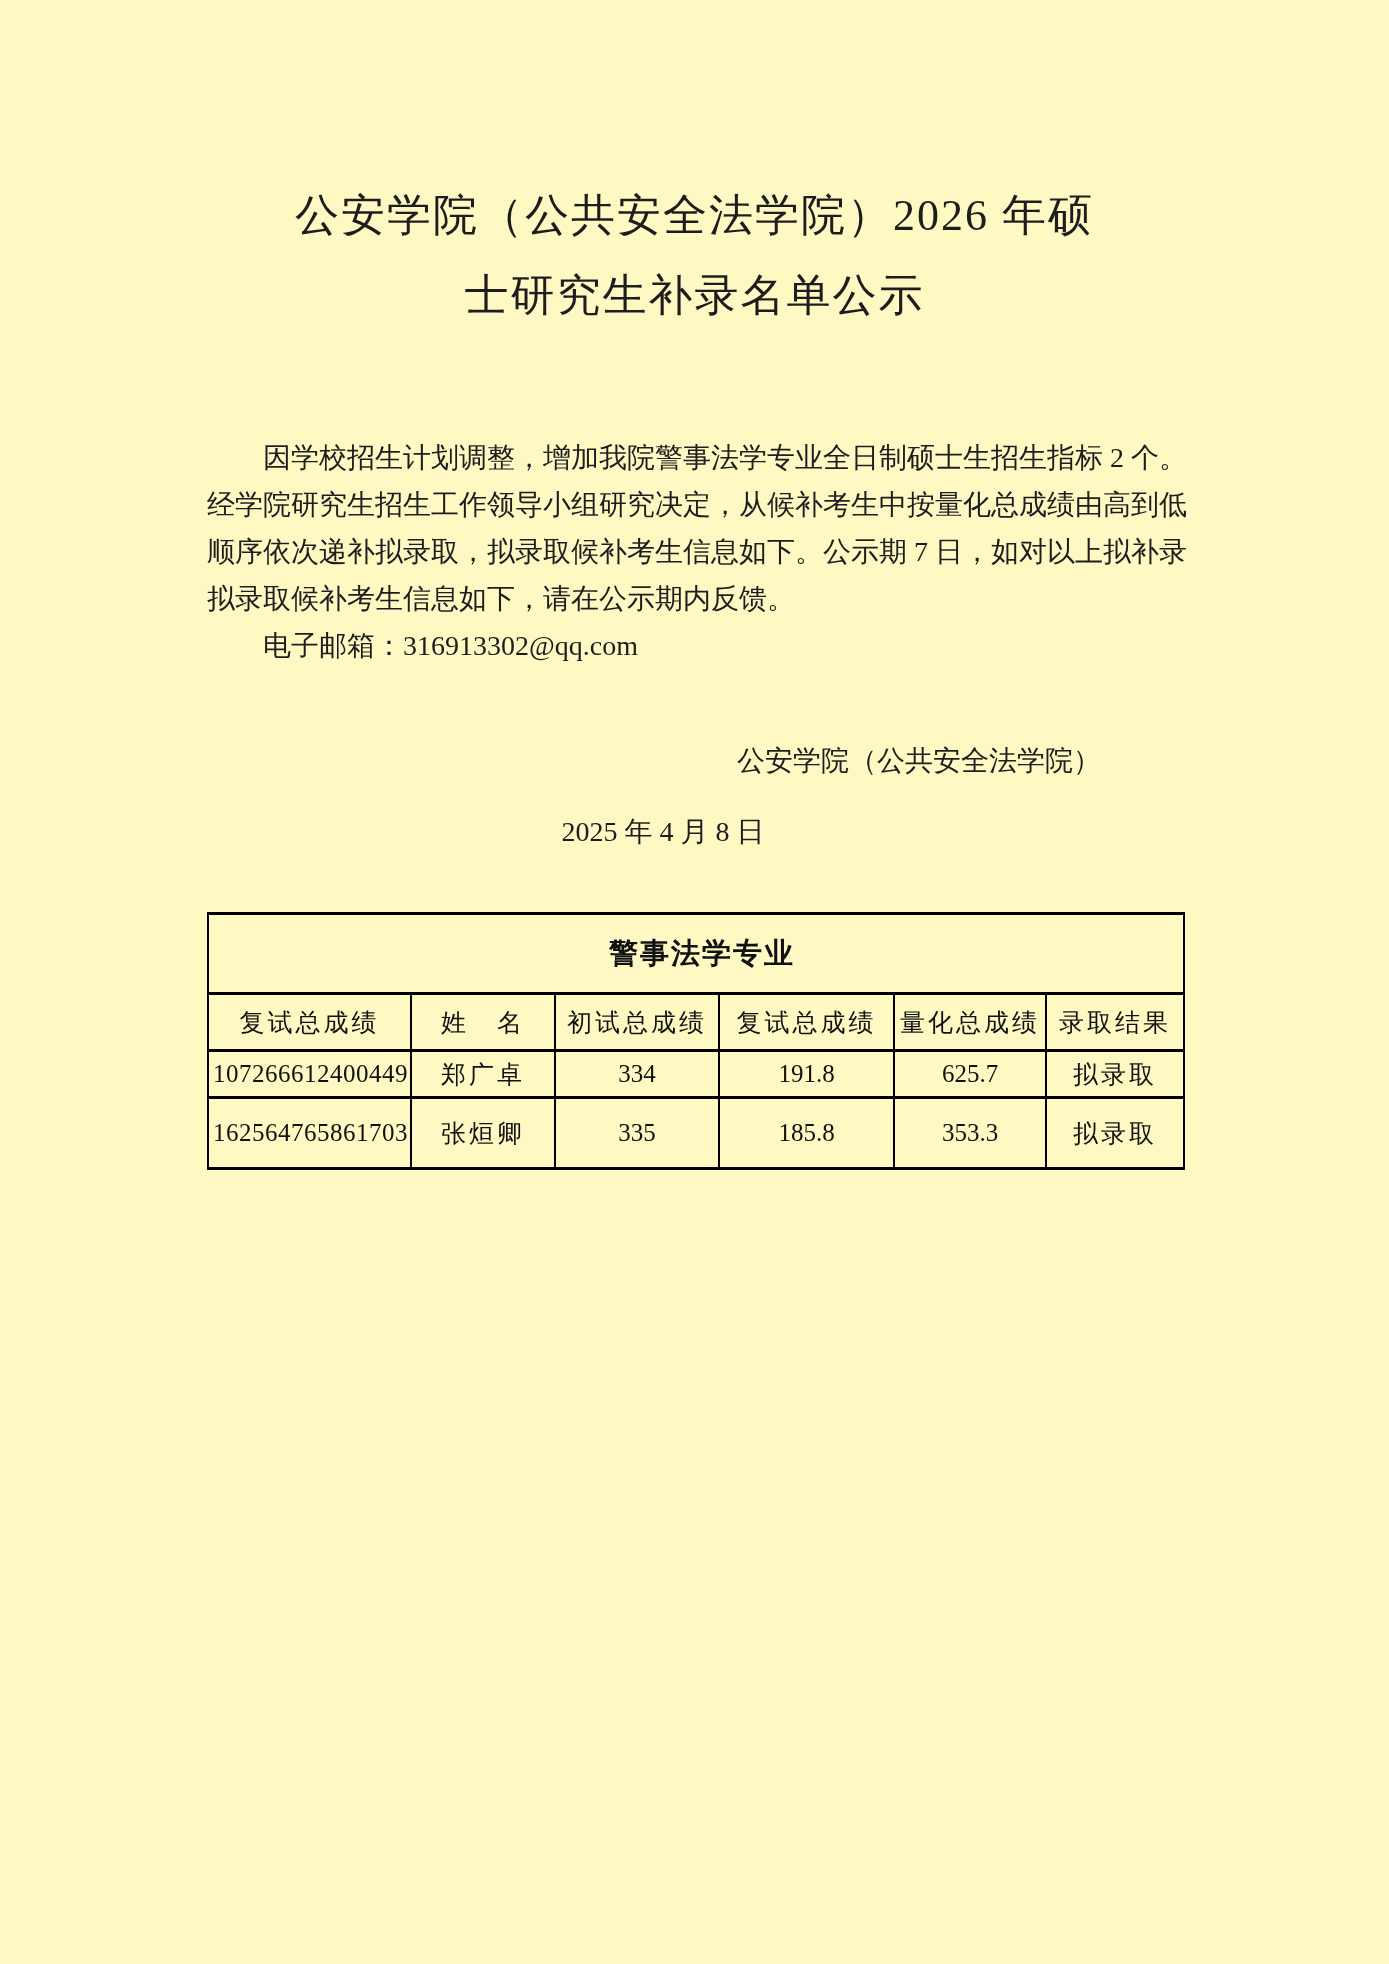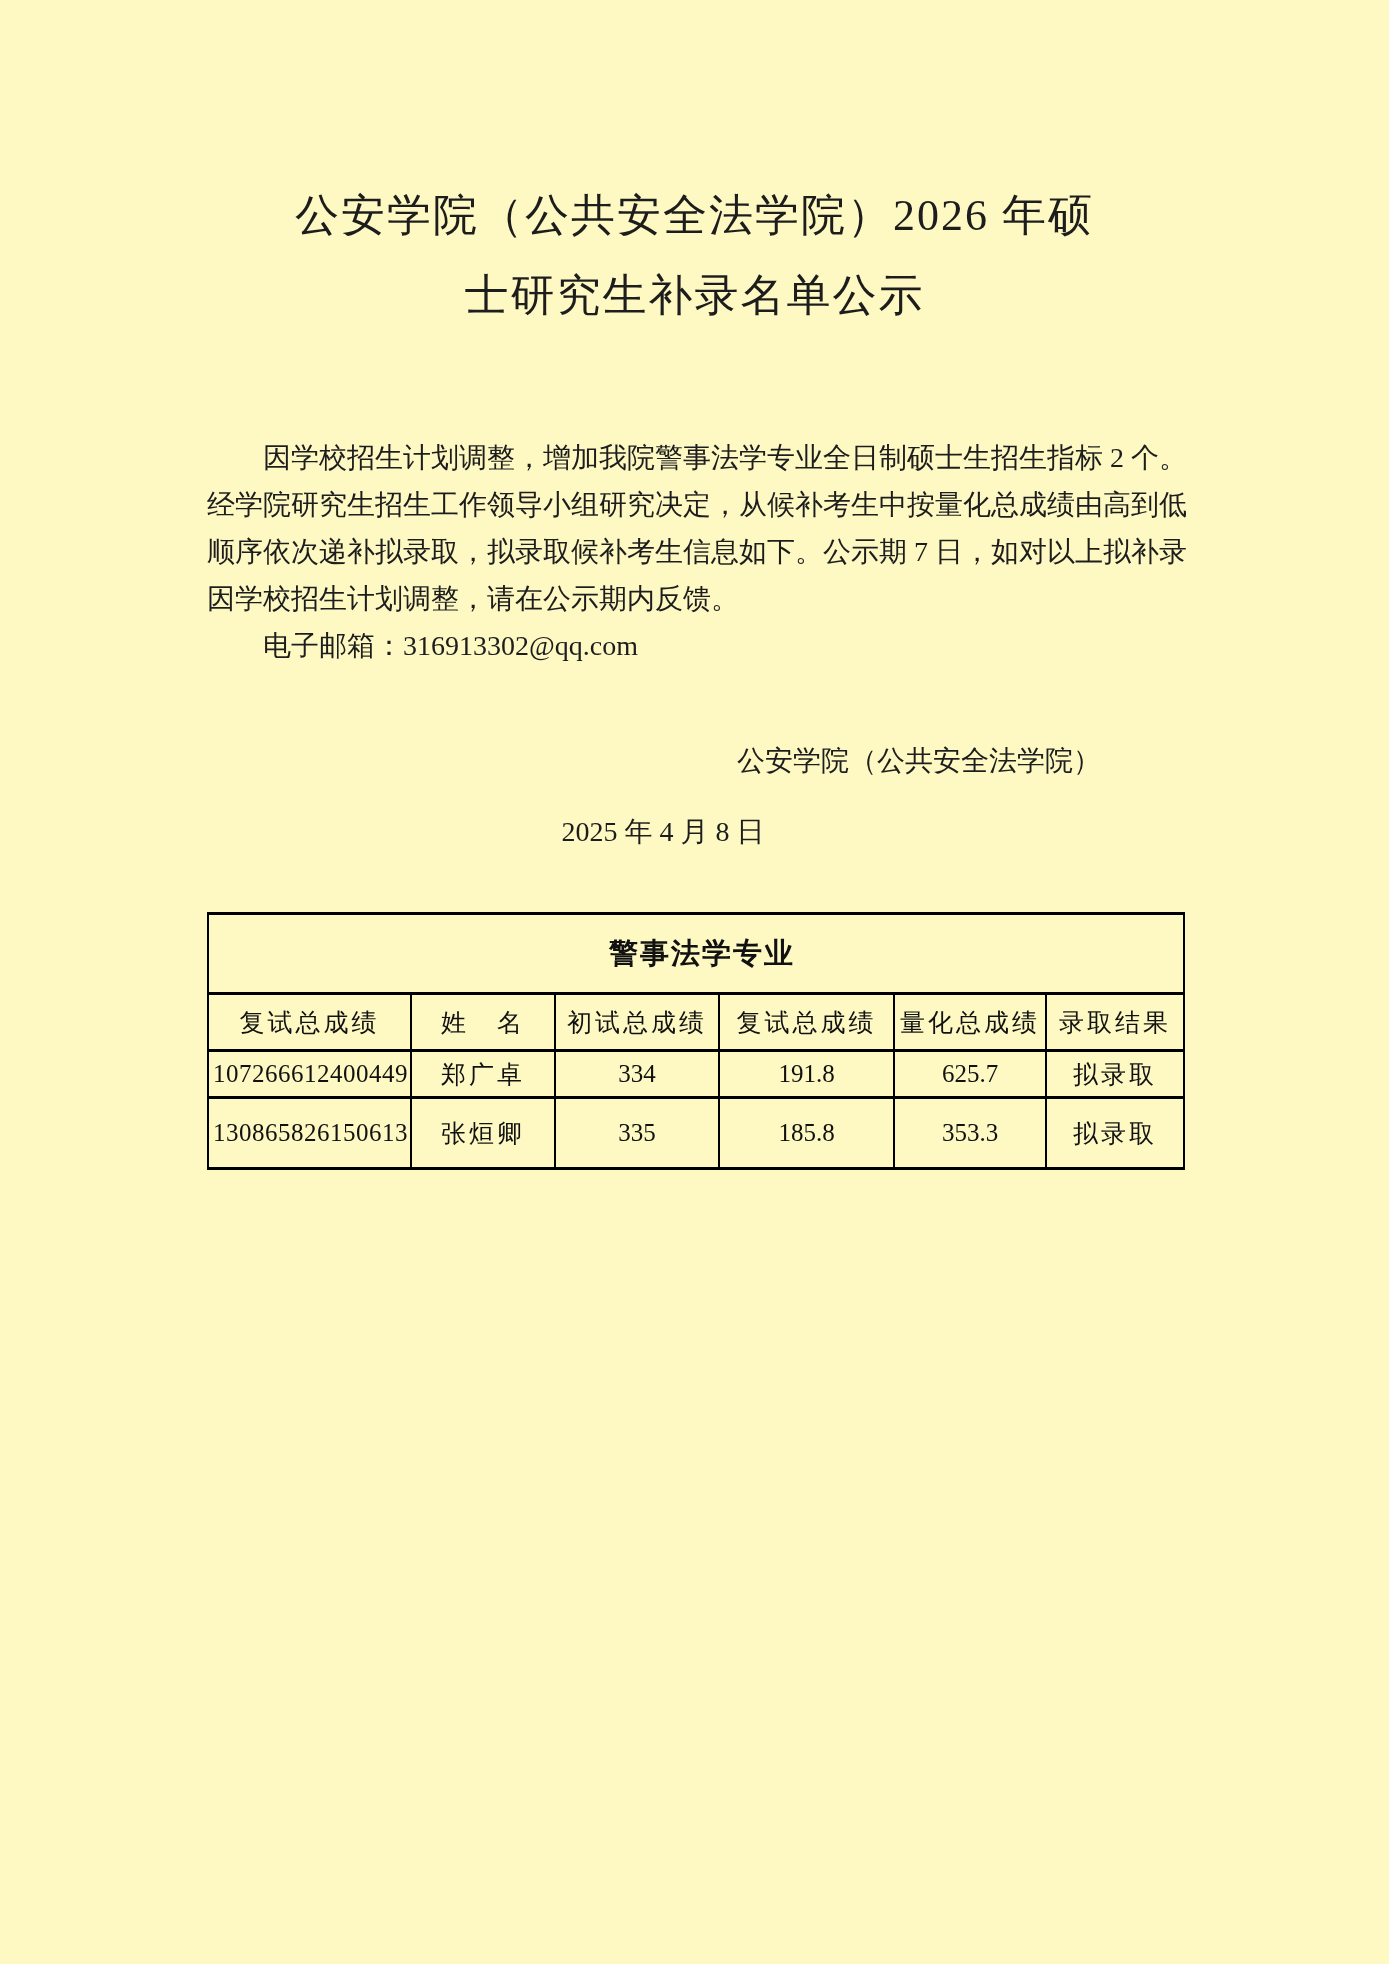--- a/index.html
+++ b/index.html
@@ -113,21 +113,21 @@
 
   <div class="doc-title">
     <div>公安学院（公共安全法学院）2026 年硕</div>
     <div>士研究生补录名单公示</div>
   </div>
 
   <div class="body-text">
     <div class="para-line indent">因学校招生计划调整，增加我院警事法学专业全日制硕士生招生指标 2 个。</div>
     <div class="para-line">经学院研究生招生工作领导小组研究决定，从候补考生中按量化总成绩由高到低</div>
     <div class="para-line">顺序依次递补拟录取，拟录取候补考生信息如下。公示期 7 日，如对以上拟补录</div>
-    <div class="para-line">因学校招生计划调整，请在公示期内反馈。</div>
+    <div class="para-line">拟录取候补考生信息如下，请在公示期内反馈。</div>
     <div class="para-line indent">电子邮箱：316913302@qq.com</div>
   </div>
 
   <div class="signature">公安学院（公共安全法学院）</div>
 
   <div class="date">2025 年 4 月 8 日</div>
 
   <table class="admission-table">
     <colgroup>
       <col style="width:203px">
@@ -151,21 +151,21 @@
       </tr>
       <tr class="t-row1">
         <td class="cell-id">107266612400449</td>
         <td class="cell-cjk">郑广卓</td>
         <td>334</td>
         <td>191.8</td>
         <td>625.7</td>
         <td class="cell-cjk">拟录取</td>
       </tr>
       <tr class="t-row2">
-        <td class="cell-id">130865826150613</td>
+        <td class="cell-id">162564765861703</td>
         <td class="cell-cjk">张烜卿</td>
         <td>335</td>
         <td>185.8</td>
         <td>353.3</td>
         <td class="cell-cjk">拟录取</td>
       </tr>
     </tbody>
   </table>
 
 </div>

